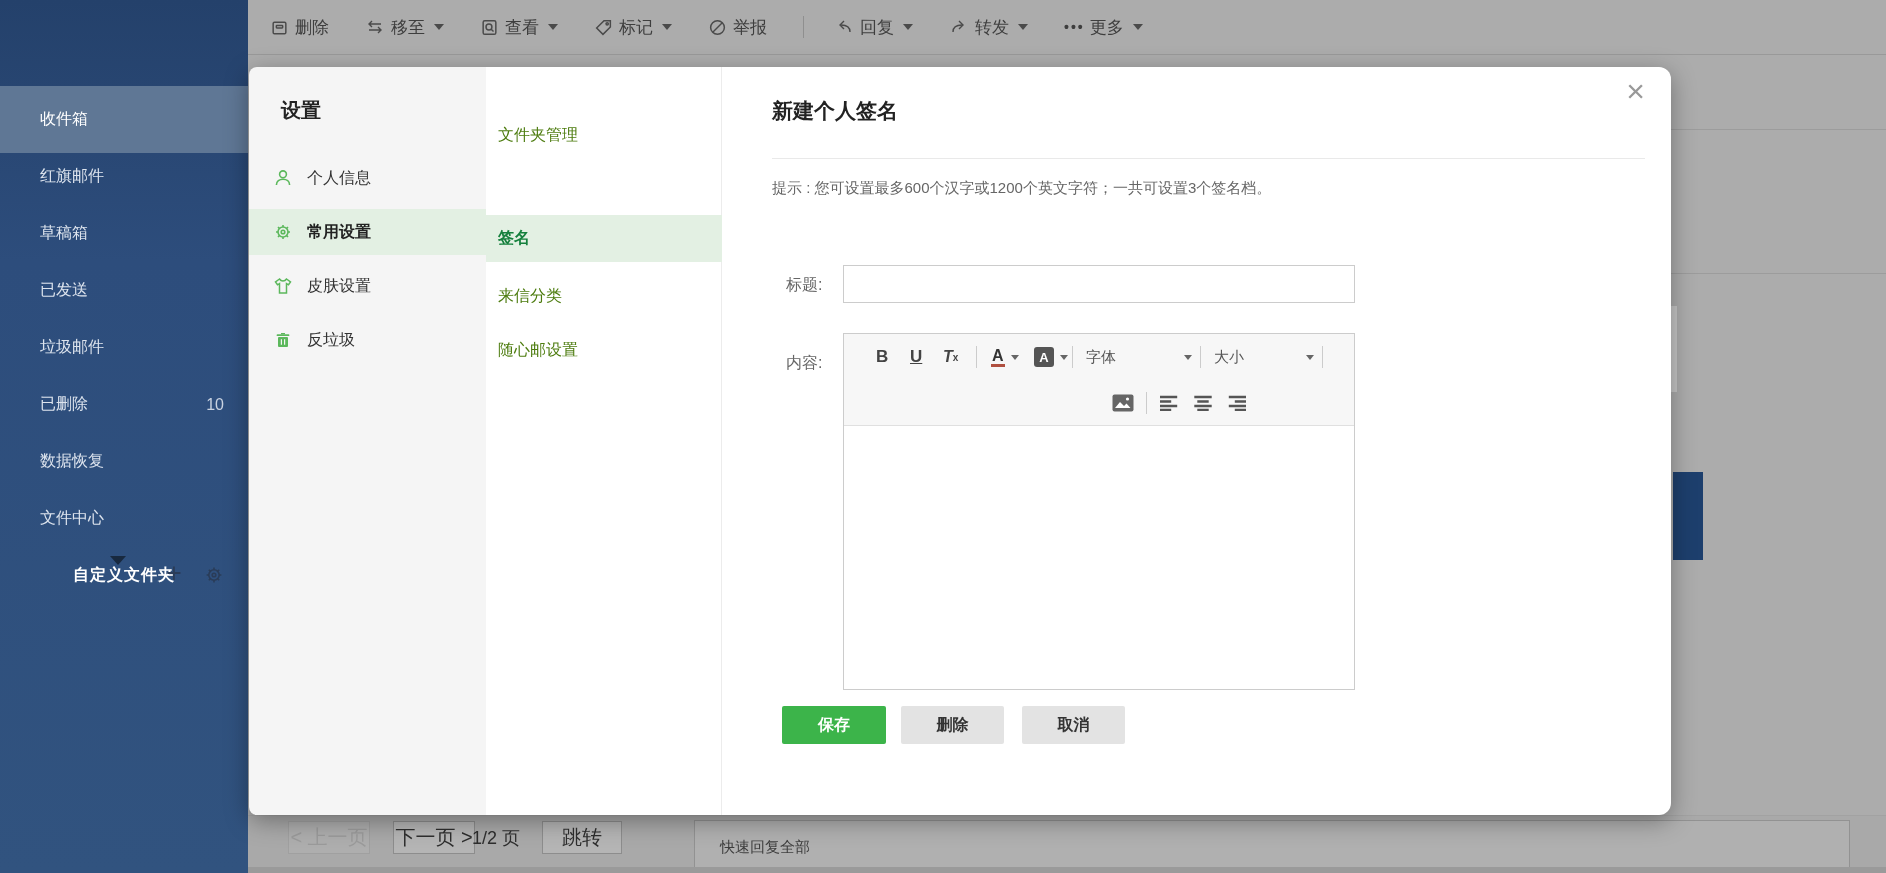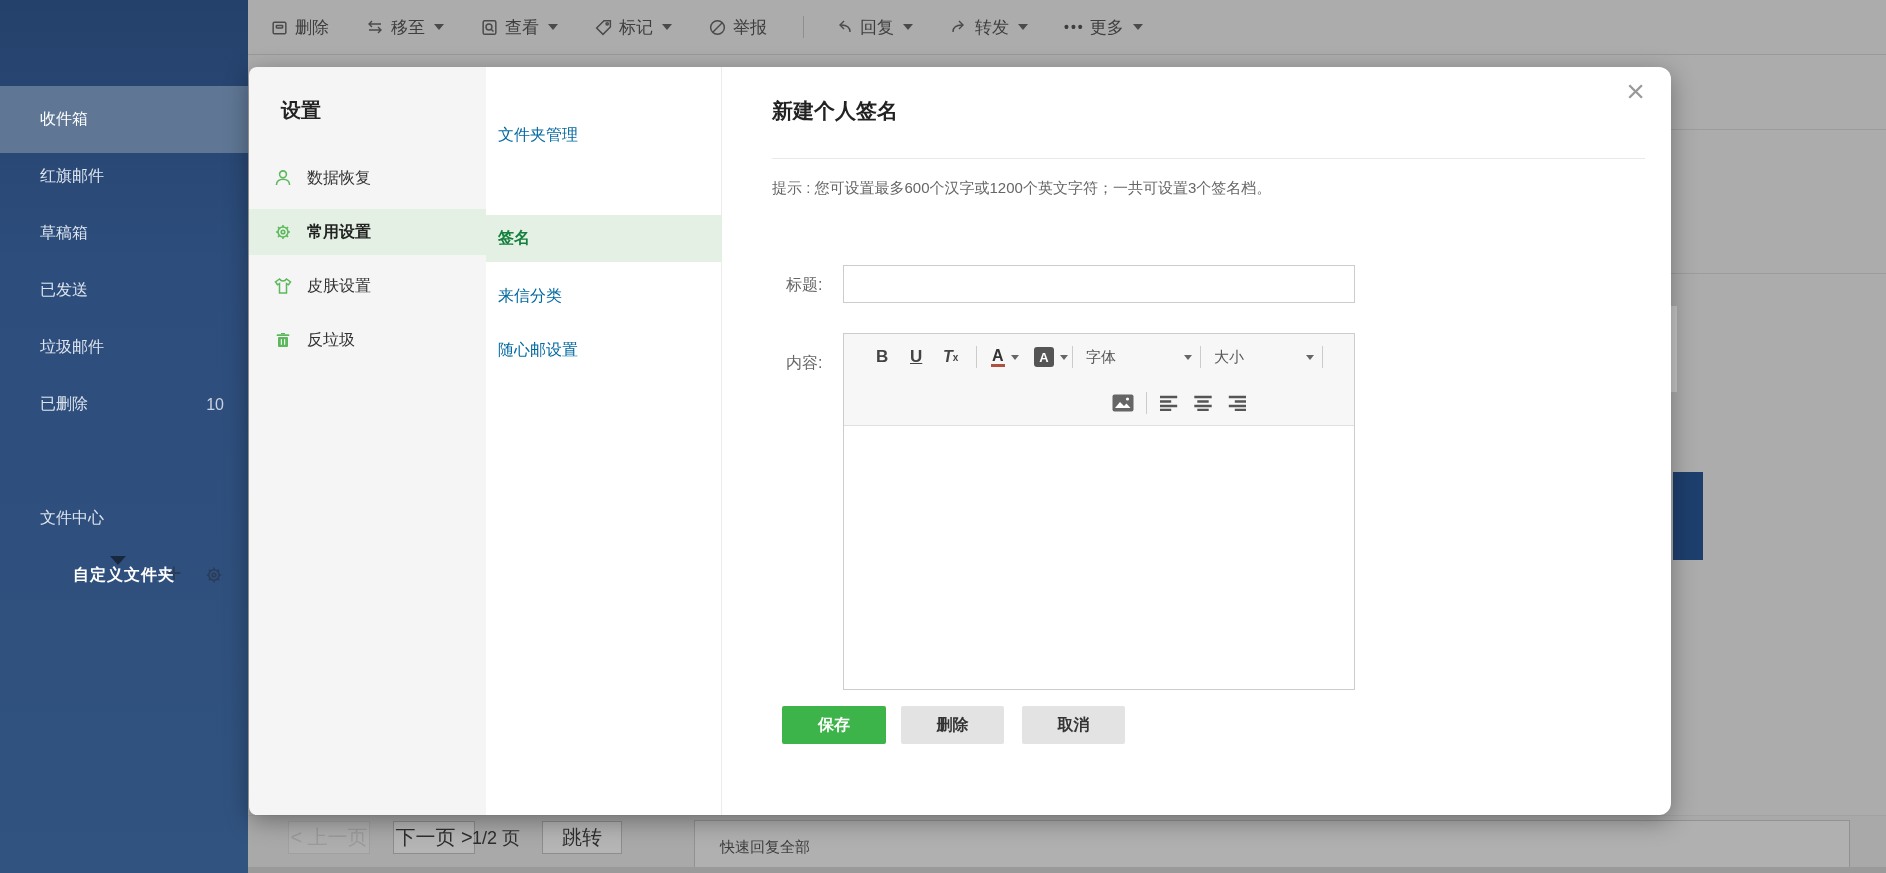--- a/index.html
+++ b/index.html
@@ -78,21 +78,21 @@
     border-radius:8px 0 0 8px; }
   .m-col1 h2 { position:absolute; left:32px; top:30px; font-size:20px; color:#222; }
   .nav1-item { position:absolute; left:0; width:237px; height:46px; display:flex; align-items:center;
     padding-left:24px; font-size:16px; color:#333; cursor:pointer; }
   .nav1-item svg { margin-right:14px; }
   .nav1-item.selected { background:#e3f0e3; font-weight:bold; color:#222; }
 
   .m-col2 { position:absolute; left:237px; top:0; width:236px; height:748px; background:#fff;
     border-right:1px solid #ececec; }
   .nav2-item { position:absolute; left:0; width:236px; height:47px; display:flex; align-items:center;
-    padding-left:12px; font-size:16px; color:#0369a1; cursor:pointer; }
+    padding-left:12px; font-size:16px; color:#4d7c0f; cursor:pointer; }
   .nav2-item.selected { background:#e3f0e3; font-weight:bold; color:#15803d; }
 
   .m-main { position:absolute; left:473px; top:0; width:949px; height:748px; }
   .m-close { position:absolute; right:26px; top:8px; font-size:32px; color:#999; cursor:pointer;
     line-height:1; font-weight:300; }
   .m-title { position:absolute; left:50px; top:30px; font-size:21px; color:#222; font-weight:bold; }
   .m-divider { position:absolute; left:50px; right:26px; top:91px; height:1px; background:#e9e9e9; }
   .m-hint { position:absolute; left:50px; top:112px; font-size:15px; color:#666; }
 
   .f-label { position:absolute; left:64px; font-size:16px; color:#666; }
@@ -228,20 +228,23 @@
       <span>已发送</span>
     </div>
     <div class="side-item" style="top:314px">
       <span>垃圾邮件</span>
     </div>
     <div class="side-item" style="top:371px">
       <span>已删除</span>
       <span class="spacer"></span>
       <span class="side-count">10</span>
     </div>
+    <div class="side-item" style="top:428px">
+      <span>数据恢复</span>
+    </div>
     <div class="side-item" style="top:485px">
       <span>文件中心</span>
     </div>
 
     <div class="custom-folder">
       <span class="tri-down"></span>
       <span class="cf-label">自定义文件夹</span>
       <span class="cf-plus">+</span>
       <span class="cf-gear">
         <svg width="20" height="20" viewBox="0 0 20 20" fill="none" stroke="#2a3c58" stroke-width="1.6">
@@ -256,21 +259,21 @@
   <div class="modal">
 
     <div class="m-col1">
       <h2>设置</h2>
 
       <div class="nav1-item" style="top:88px">
         <svg width="20" height="20" viewBox="0 0 20 20" fill="none" stroke="#5cb85c" stroke-width="1.6">
             <circle cx="10" cy="6.3" r="3.4"></circle>
             <path d="M3.4 17c0-3.8 3-5.8 6.6-5.8s6.6 2 6.6 5.8"></path>
           </svg>
-        <span>数据恢复</span>
+        <span>个人信息</span>
       </div>
       <div class="nav1-item selected" style="top:142px">
         <svg width="20" height="20" viewBox="0 0 20 20" fill="none" stroke="#5cb85c" stroke-width="1.6">
             <circle cx="10" cy="10" r="5"></circle>
             <circle cx="10" cy="10" r="1.8"></circle>
             <path d="M10 3v2M10 15v2M3 10h2M15 10h2M5 5l1.4 1.4M13.6 13.6L15 15M15 5l-1.4 1.4M6.4 13.6L5 15"></path>
           </svg>
         <span>常用设置</span>
       </div>
       <div class="nav1-item" style="top:196px">

